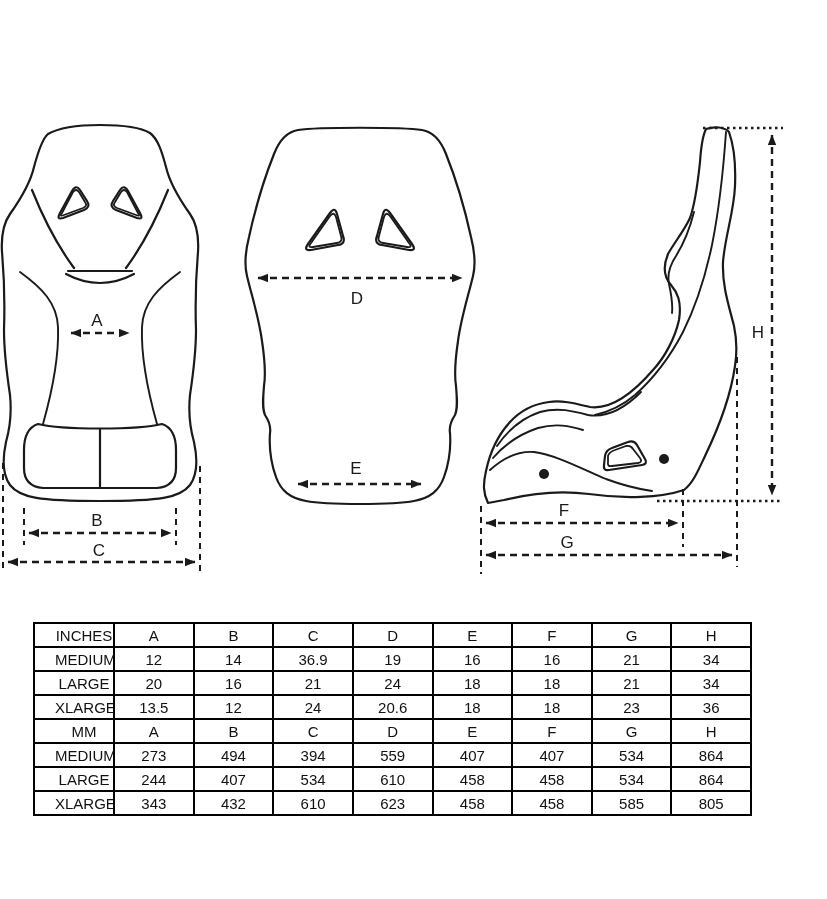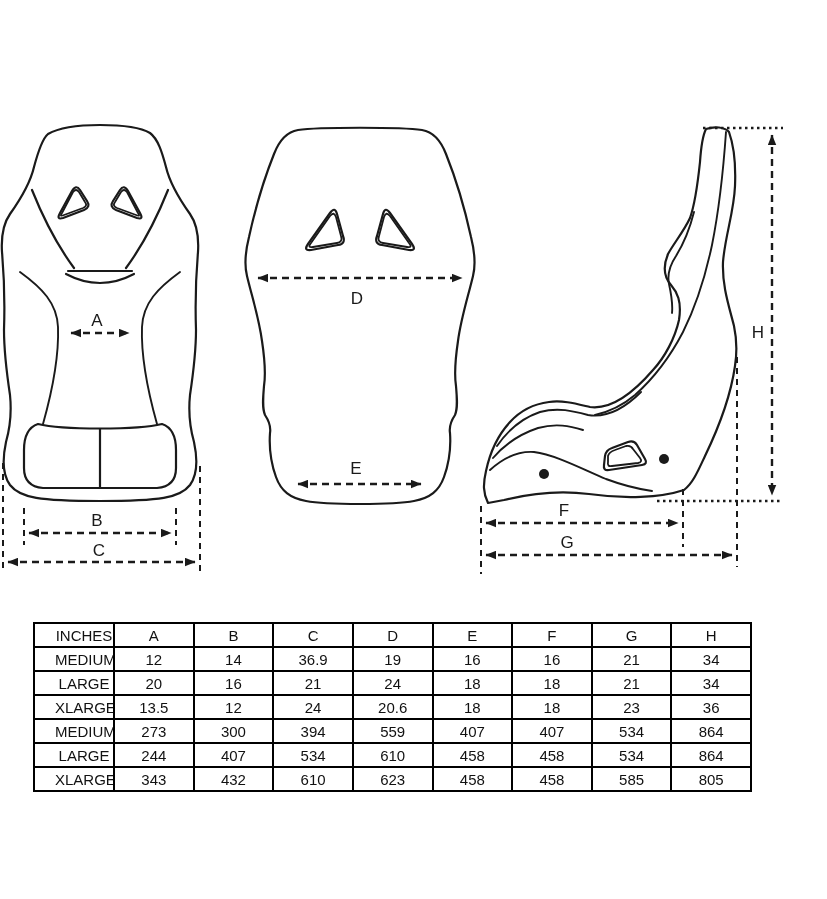--- a/index.html
+++ b/index.html
@@ -177,23 +177,34 @@
         <td>13.5</td>
         <td>12</td>
         <td>24</td>
         <td>20.6</td>
         <td>18</td>
         <td>18</td>
         <td>23</td>
         <td>36</td>
       </tr>
       <tr>
+        <td class="rowlabel">MM</td>
+        <td>A</td>
+        <td>B</td>
+        <td>C</td>
+        <td>D</td>
+        <td>E</td>
+        <td>F</td>
+        <td>G</td>
+        <td>H</td>
+      </tr>
+      <tr>
         <td class="rowlabel">MEDIUM</td>
         <td>273</td>
-        <td>300</td>
+        <td>494</td>
         <td>394</td>
         <td>559</td>
         <td>407</td>
         <td>407</td>
         <td>534</td>
         <td>864</td>
       </tr>
       <tr>
         <td class="rowlabel">LARGE</td>
         <td>244</td>

